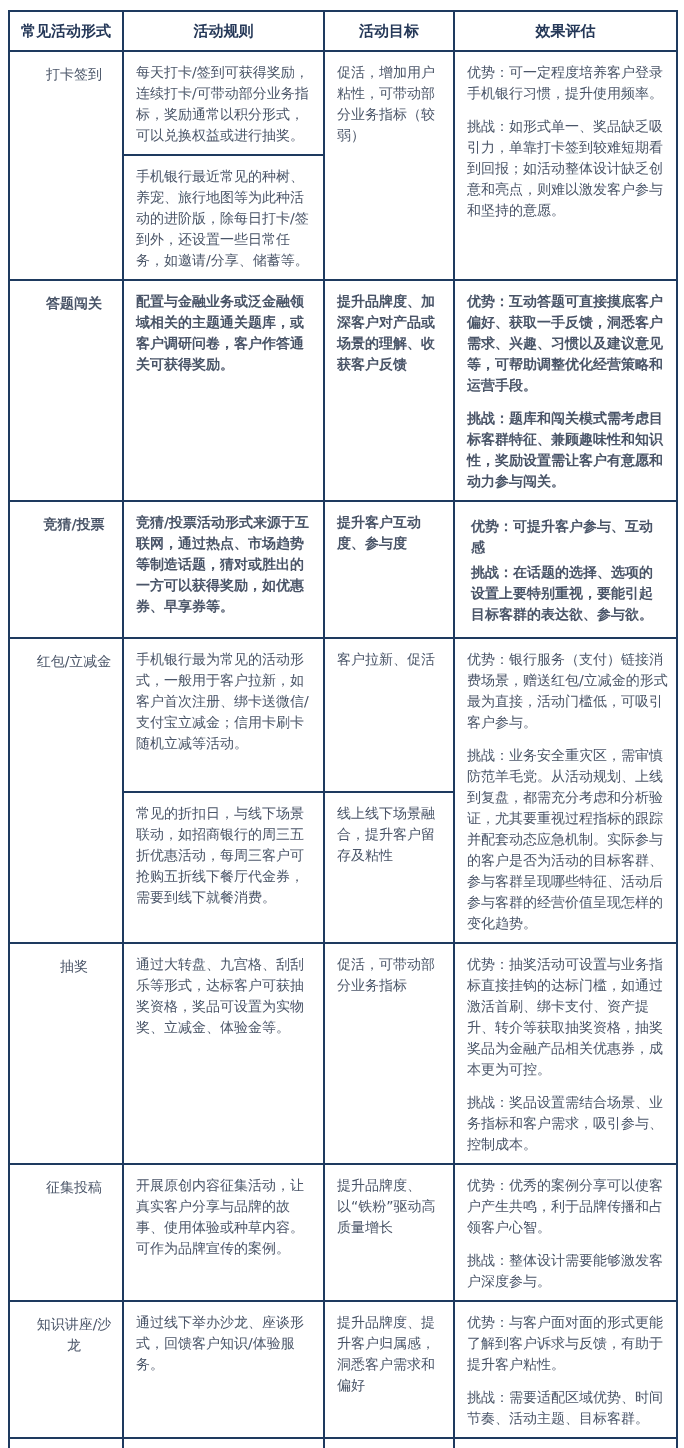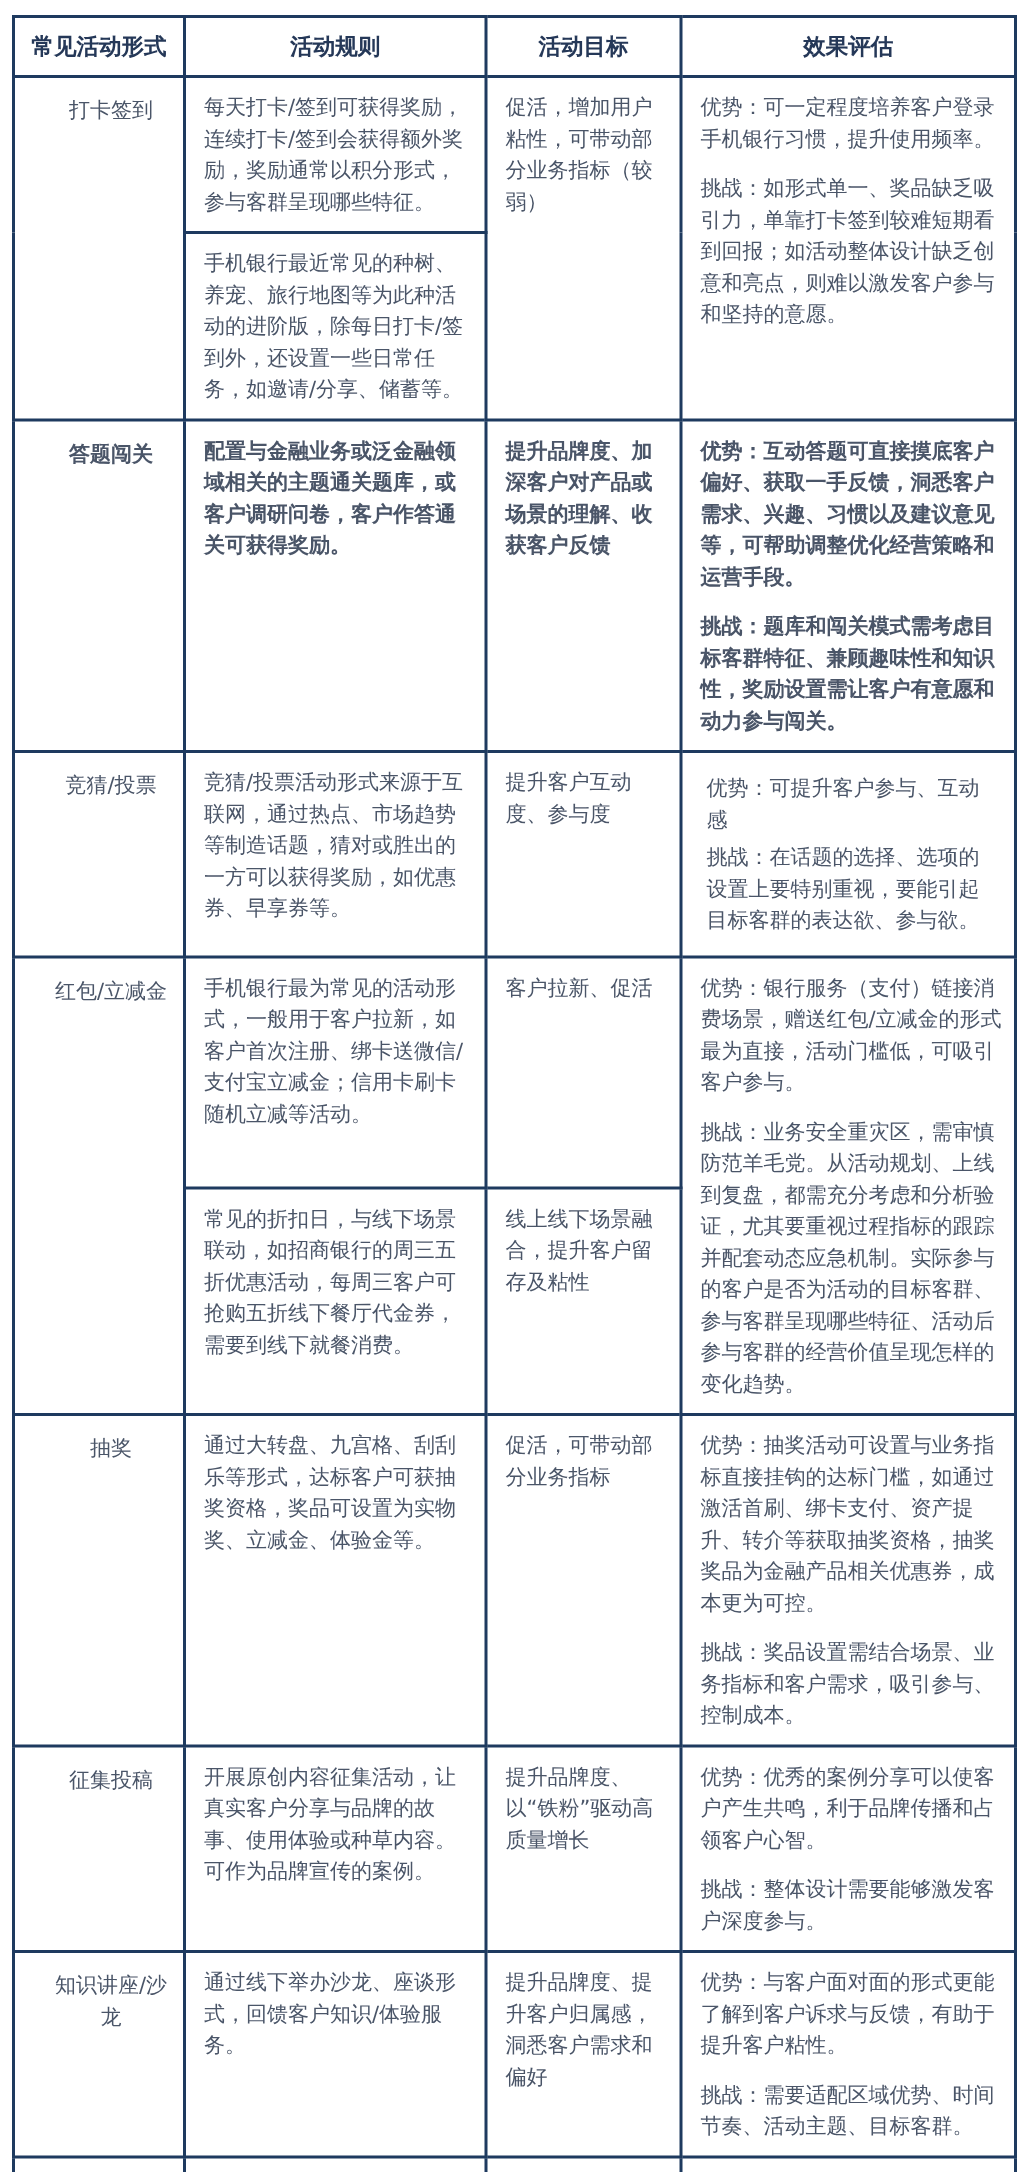--- a/index.html
+++ b/index.html
@@ -54,21 +54,21 @@
   td p:last-child {
     margin-bottom: 0;
   }
   td.compact p {
     margin: 4px;
   }
   tr.hdr  { height: 40px; }
   tr.r1a  { height: 92px; }
   tr.r1b  { height: 116px; }
   tr.r2   { height: 189px; font-weight: bold; }
-  tr.r3   { height: 115px; }
+  tr.r3   { height: 115px; font-weight: bold; }
   tr.r4a  { height: 143px; border-radius: 14px; }
   tr.r4b  { height: 140px; padding-left: 48px; }
   tr.r5   { height: 195px; margin-top: 20px; }
   tr.r6   { height: 120px; }
   tr.r7   { height: 130px; }
   tr.r8   { height: 150px; }
 </style>
 </head>
 <body>
 
@@ -85,21 +85,21 @@
         <th>常见活动形式</th>
         <th>活动规则</th>
         <th>活动目标</th>
         <th>效果评估</th>
       </tr>
     </thead>
     <tbody>
 
       <tr class="r1a">
         <td class="form-cell" rowspan="2">打卡签到</td>
-        <td>每天打卡/签到可获得奖励，连续打卡/签到会获得额外奖励，奖励通常以积分形式，参与客群呈现哪些特征。</td>
+        <td>每天打卡/签到可获得奖励，连续打卡/可带动部分业务指标，奖励通常以积分形式，可以兑换权益或进行抽奖。</td>
         <td rowspan="2">促活，增加用户粘性，可带动部分业务指标（较弱）</td>
         <td rowspan="2">
           <p>优势：可一定程度培养客户登录手机银行习惯，提升使用频率。</p>
           <p>挑战：如形式单一、奖品缺乏吸引力，单靠打卡签到较难短期看到回报；如活动整体设计缺乏创意和亮点，则难以激发客户参与和坚持的意愿。</p>
         </td>
       </tr>
       <tr class="r1b">
         <td>手机银行最近常见的种树、养宠、旅行地图等为此种活动的进阶版，除每日打卡/签到外，还设置一些日常任务，如邀请/分享、储蓄等。</td>
       </tr>
 

